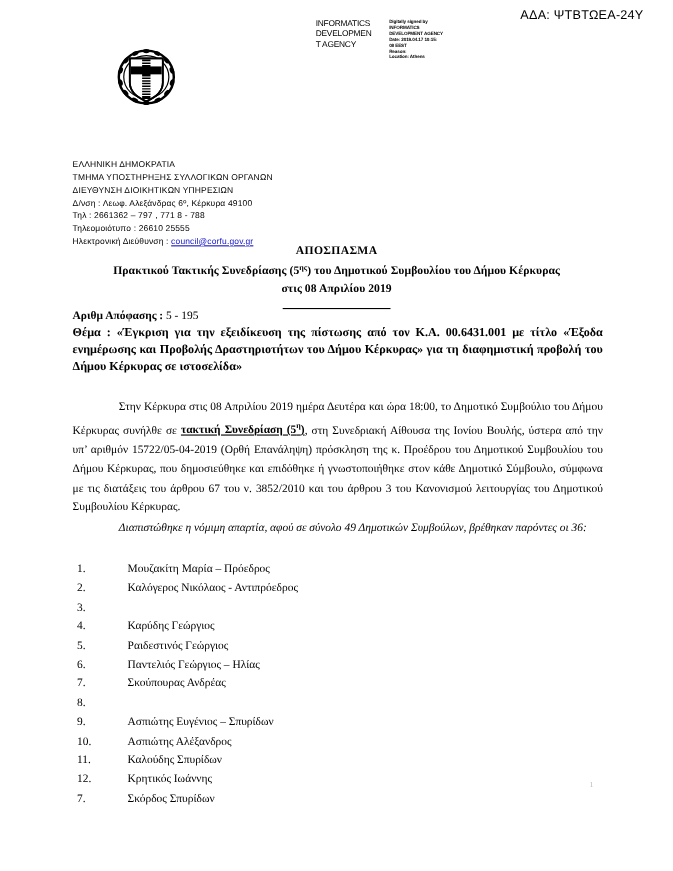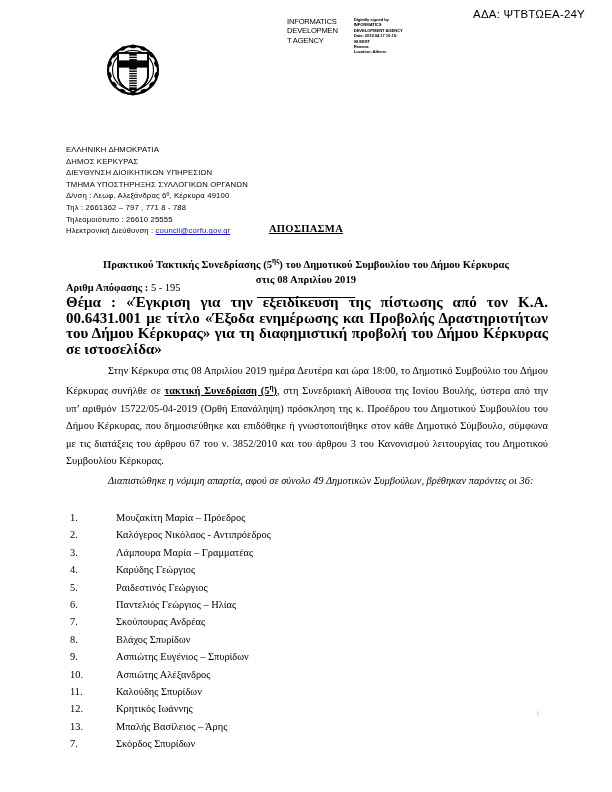--- a/index.html
+++ b/index.html
@@ -98,29 +98,28 @@
     left: 60px;
     width: 492px;
     text-align: center;
   }
   .doc-title {
     font-family: "Liberation Serif", "DejaVu Serif", serif;
     font-size: 10.6px;
     font-weight: bold;
     line-height: 15px;
     letter-spacing: 0.3px;
-    text-decoration: underline;
   }
   .doc-subtitle {
     font-family: "Liberation Serif", "DejaVu Serif", serif;
     font-size: 10.6px;
     font-weight: bold;
     line-height: 15.5px;
     letter-spacing: 0.05px;
-    margin-top: 18px;
+    margin-top: 0;
   }
   .sup { font-size: 7.2px; vertical-align: super; }
   .title-rule {
     width: 98px;
     height: 0;
     border-top: 1px solid #000;
     margin: 9px auto 0 auto;
   }
 
   
@@ -132,21 +131,21 @@
     font-weight: bold;
     line-height: 14px;
   }
   .decision-no .plain { font-weight: normal; }
 
   .subject {
     position: absolute;
     top: 295px;
     left: 66px;
     width: 482px;
-    font-size: 15px;
+    font-size: 11px;
     font-weight: bold;
     line-height: 15.6px;
     text-align: justify;
   }
 
   
   .body-p {
     position: absolute;
     left: 66px;
     width: 482px;
@@ -254,23 +253,22 @@
         <line x1="20" y1="40.0" x2="42" y2="40.0"></line>
         <line x1="22" y1="42.4" x2="40" y2="42.4"></line>
         <line x1="24" y1="44.8" x2="38" y2="44.8"></line>
       </g>
       <path d="M16 11 H46 V33 Q46 44 31 50 Q16 44 16 33 Z" fill="none" stroke="#000" stroke-width="1.6"></path>
     </svg>
   </div>
 
   <div class="letterhead">
     <span class="lh-line">ΕΛΛΗΝΙΚΗ ΔΗΜΟΚΡΑΤΙΑ</span>
-    <span class="lh-line">ΔΗΜΟΣ  ΚΕΡΚΥΡΑΣ</span>
+    <span class="lh-line">ΤΜΗΜΑ ΥΠΟΣΤΗΡΗΞΗΣ ΣΥΛΛΟΓΙΚΩΝ ΟΡΓΑΝΩΝ</span>
     <span class="lh-line">ΔΙΕΥΘΥΝΣΗ ΔΙΟΙΚΗΤΙΚΩΝ ΥΠΗΡΕΣΙΩΝ</span>
-    <span class="lh-line">ΤΜΗΜΑ ΥΠΟΣΤΗΡΗΞΗΣ ΣΥΛΛΟΓΙΚΩΝ ΟΡΓΑΝΩΝ</span>
     <span class="lh-line">Δ/νση : Λεωφ. Αλεξάνδρας  6º, Κέρκυρα 49100</span>
     <span class="lh-line">Τηλ : 2661362 – 797 , 771 8 -  788</span>
     <span class="lh-line">Τηλεομοιότυπο : 26610 25555</span>
     <span class="lh-line"><span>Ηλεκτρονική Διεύθυνση : </span><a class="email-link" href="#">council@corfu.gov.gr</a></span>
   </div>
 
   <div class="title-block">
     <div class="doc-title">ΑΠΟΣΠΑΣΜΑ</div>
     <div class="doc-subtitle">
       <span>Πρακτικού Τακτικής Συνεδρίασης (5</span><span class="sup">ης</span><span>) του Δημοτικού Συμβουλίου του Δήμου Κέρκυρας</span>
@@ -299,63 +297,57 @@
     <div class="attendee-row">
         <span class="att-num">1.</span>
         <span class="att-name">Μουζακίτη Μαρία – Πρόεδρος</span>
       </div>
     <div class="attendee-row">
         <span class="att-num">2.</span>
         <span class="att-name">Καλόγερος Νικόλαος - Αντιπρόεδρος</span>
       </div>
     <div class="attendee-row">
         <span class="att-num">3.</span>
-        <span class="att-name">Λάμπουρα Μαρία – Γραμματέας</span>
       </div>
     <div class="attendee-row">
         <span class="att-num">4.</span>
         <span class="att-name">Καρύδης Γεώργιος</span>
       </div>
     <div class="attendee-row">
         <span class="att-num">5.</span>
         <span class="att-name">Ραιδεστινός Γεώργιος</span>
       </div>
     <div class="attendee-row">
         <span class="att-num">6.</span>
         <span class="att-name">Παντελιός Γεώργιος – Ηλίας</span>
       </div>
     <div class="attendee-row">
         <span class="att-num">7.</span>
         <span class="att-name">Σκούπουρας Ανδρέας</span>
       </div>
     <div class="attendee-row">
         <span class="att-num">8.</span>
-        <span class="att-name">Βλάχος Σπυρίδων</span>
       </div>
     <div class="attendee-row">
         <span class="att-num">9.</span>
         <span class="att-name">Ασπιώτης Ευγένιος – Σπυρίδων</span>
       </div>
     <div class="attendee-row">
         <span class="att-num">10.</span>
         <span class="att-name">Ασπιώτης Αλέξανδρος</span>
       </div>
     <div class="attendee-row">
         <span class="att-num">11.</span>
         <span class="att-name">Καλούδης Σπυρίδων</span>
       </div>
     <div class="attendee-row">
         <span class="att-num">12.</span>
         <span class="att-name">Κρητικός Ιωάννης</span>
       </div>
     <div class="attendee-row">
-        <span class="att-num">13.</span>
-        <span class="att-name">Μπαλής Βασίλειος – Άρης</span>
-      </div>
-    <div class="attendee-row">
         <span class="att-num">7.</span>
         <span class="att-name">Σκόρδος Σπυρίδων</span>
       </div>
   </div>
 
   <div class="page-number">1</div>
 
 </div>
 
 </body></html>

